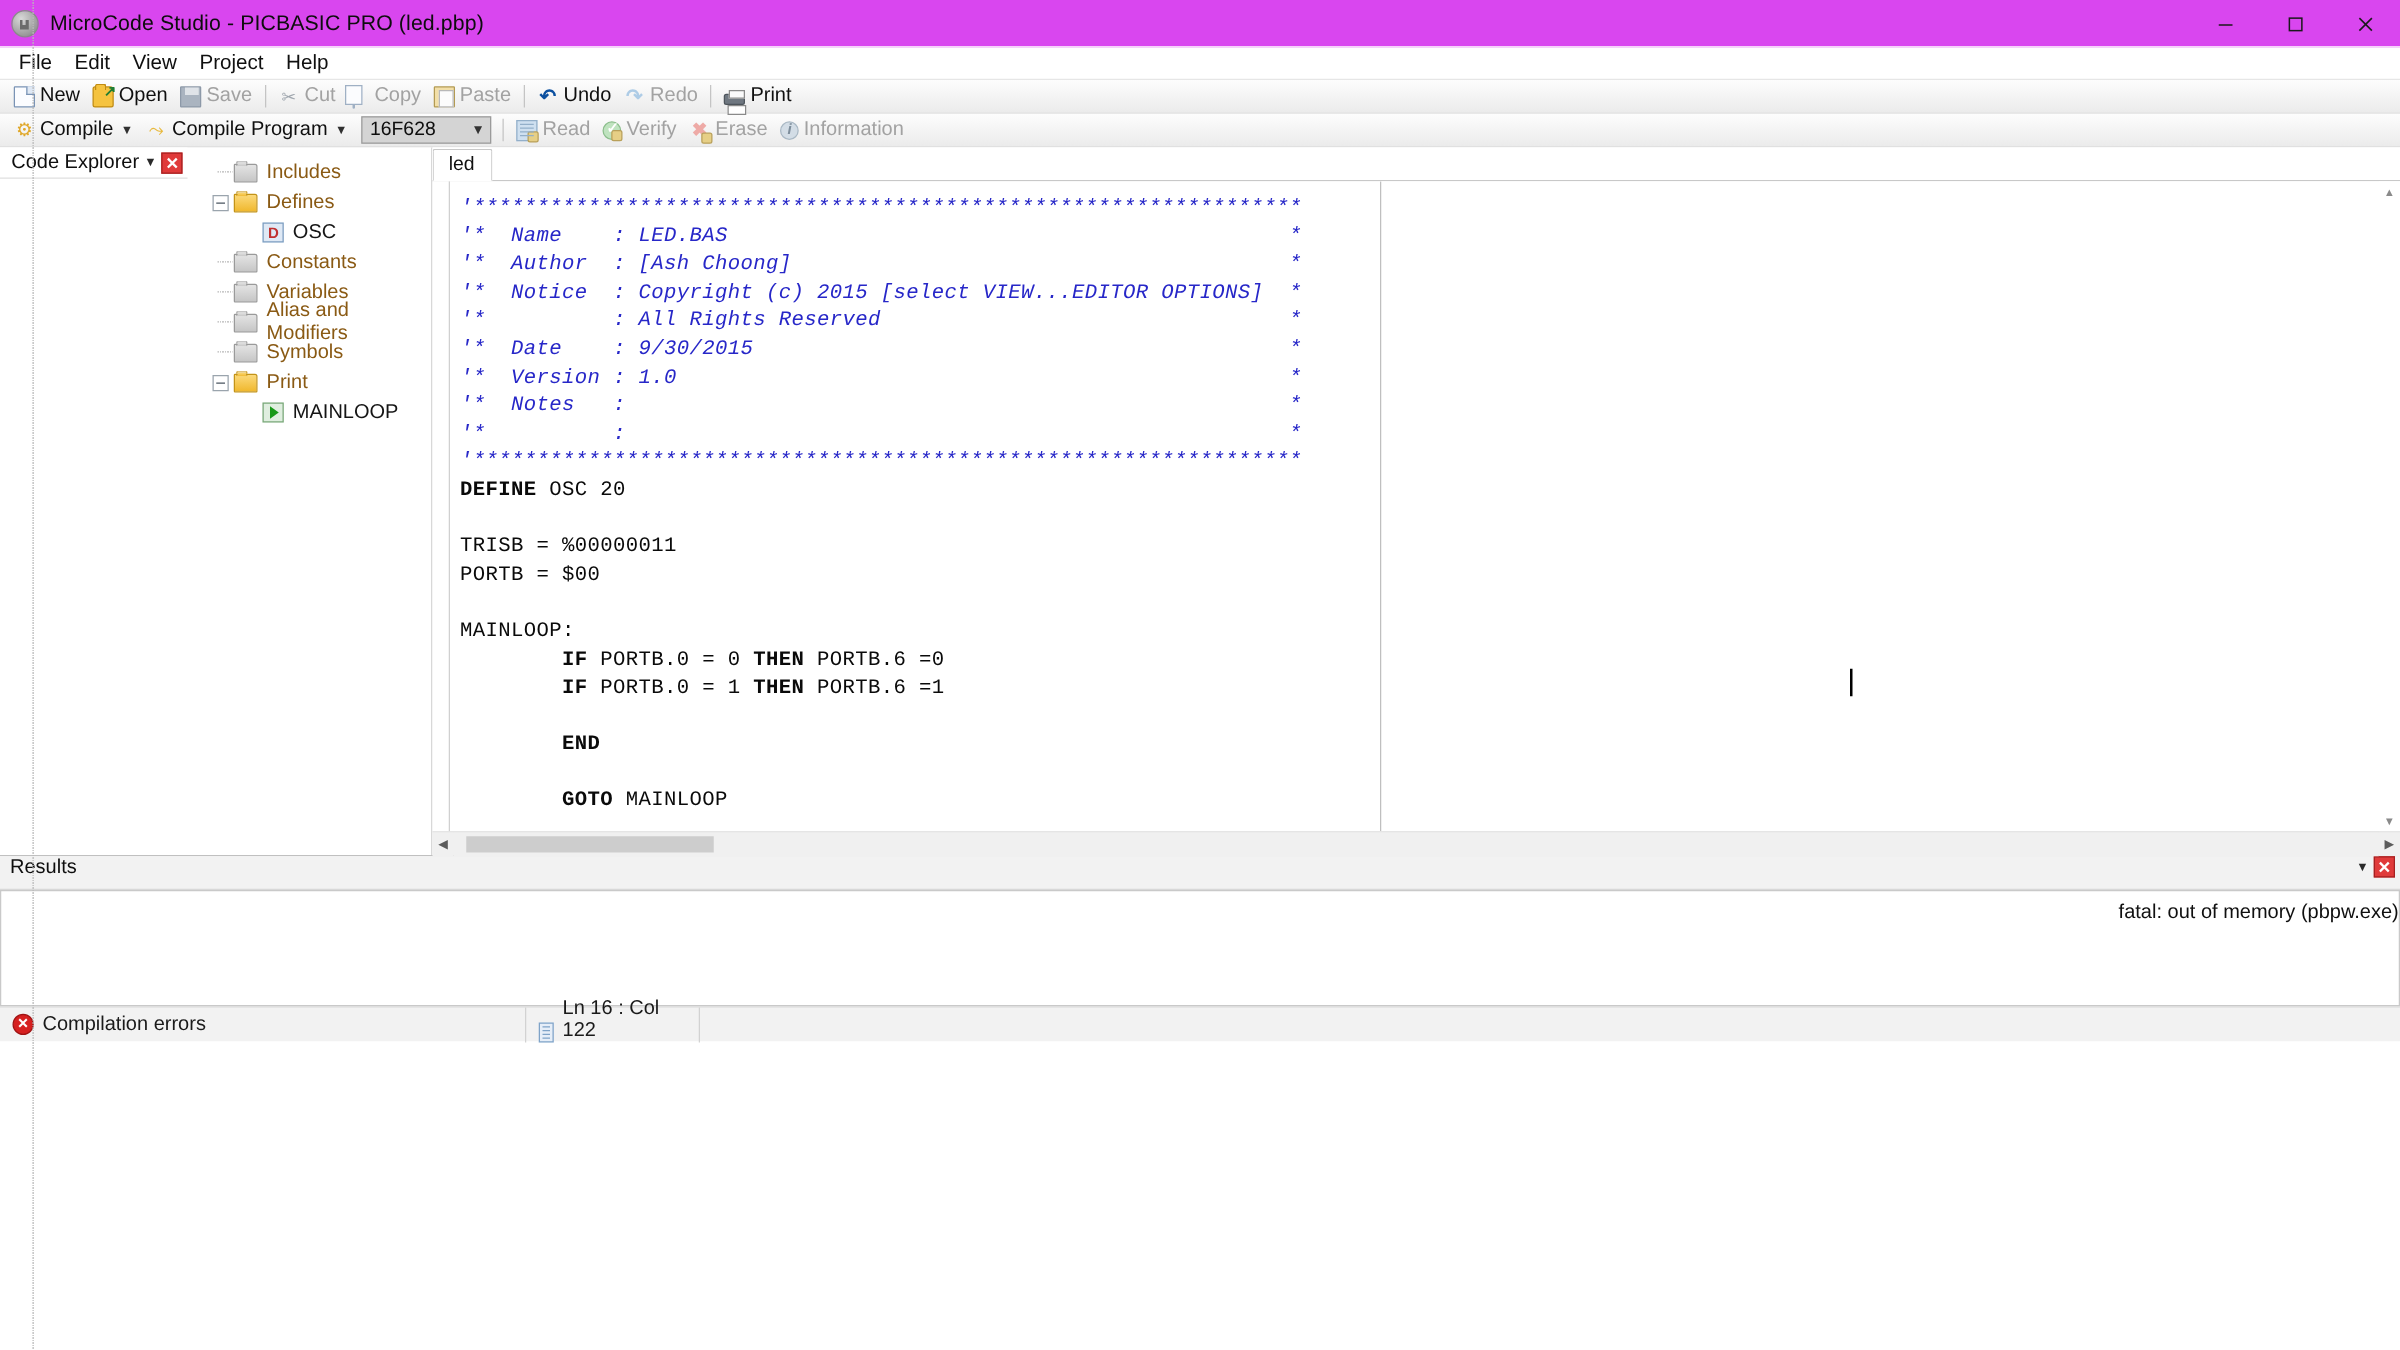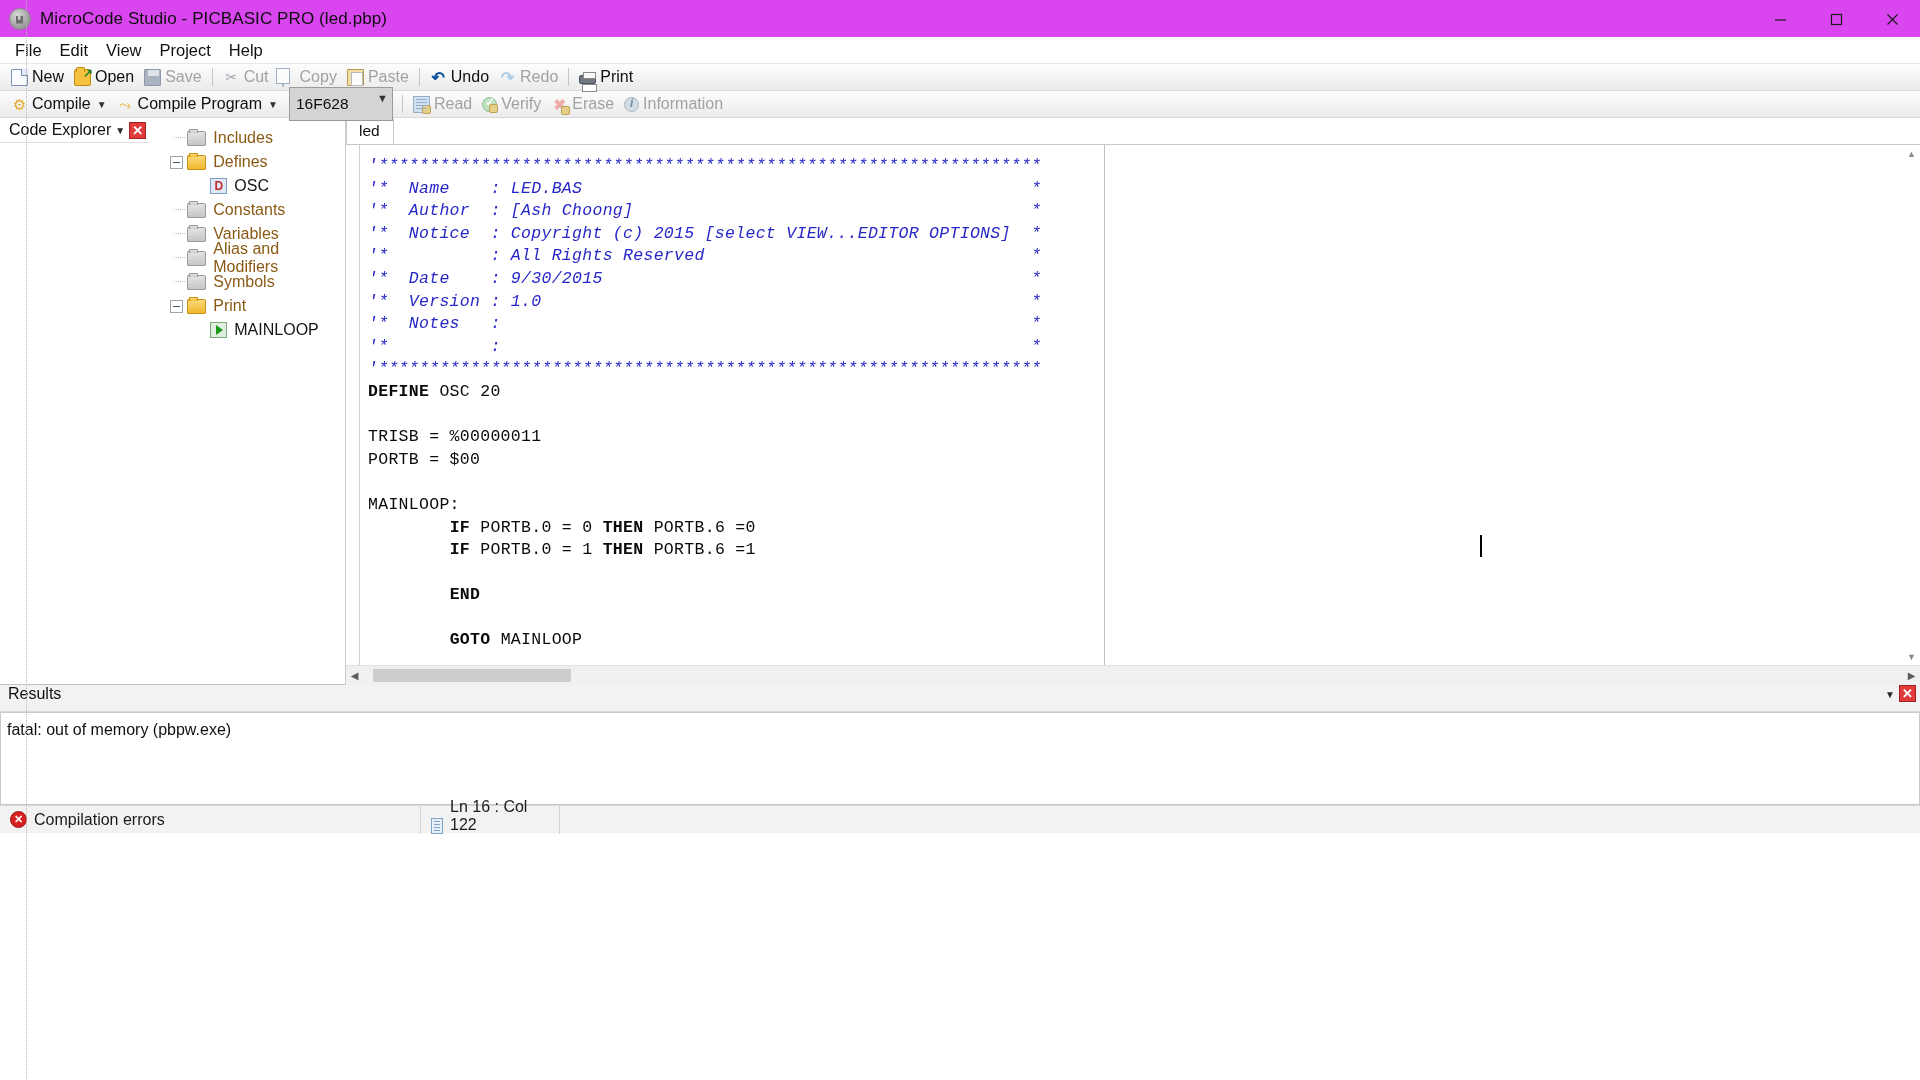--- a/index.html
+++ b/index.html
@@ -123,21 +123,21 @@
   .ic-read::after{content:"";position:absolute;left:2px;top:2px;right:2px;height:1px;background:#93afc9;box-shadow:0 3px 0 #93afc9,0 6px 0 #93afc9,0 9px 0 #93afc9;}
   .ic-verify { width:15px;height:15px;margin-top:1px;border-radius:50%;background:#bfe3bf;border:1px solid #8cbe8c;}
   .ic-verify::after{content:"✓";position:absolute;left:2px;top:-3px;color:#ffffff;font-size:12px;font-weight:bold;}
   .ic-erase { color:#eeaaa6; font-size:15px;line-height:17px;text-align:center;font-weight:bold;}
   .ic-info { width:15px;height:15px;margin-top:1px;border-radius:50%;background:#d3dde6;border:1px solid #a9b8c4;}
   .ic-info::after{content:"i";position:absolute;left:5px;top:-2px;color:#7d8d9b;font-size:12px;font-style:italic;font-weight:bold;}
   .ic-gear { position:absolute; right:-2px; bottom:-2px; width:9px;height:9px;background:#e6cf86;border:1px solid #b9a05a;border-radius:2px;}
 
   
   .device-combo {
-    width: 104px; height: 34px;
+    width: 104px; height: 22px;
     margin-left: 6px; margin-right: 4px;
     background: #d4d4d4;
     border: 1px solid #9b9b9b;
     display: flex; align-items: center;
     font-size: 15.5px;
     color: #0e0e0e;
     position: relative;
   }
   .device-combo .val { padding-left: 6px; }
   .device-combo .dd {
@@ -245,21 +245,21 @@
     margin-left:2px;
   }
   .tree-label { color:#8a5a14; }
   .tree-label.dark { color:#151515; }
 
   
   .editor-pane { flex: 1; display:flex; flex-direction:column; background:#ffffff; }
   .tabstrip {
     height: 27px;
     background: #ffffff;
-    display: flex; align-items: flex-start;
+    display: flex; align-items: center;
     border-bottom: 1px solid #c8c8c8;
     padding-left: 0px;
   }
   .tab {
     height: 26px;
     min-width: 48px;
     padding: 0 12px;
     display: flex; align-items: center;
     font-size: 15.5px;
     color: #101010;
@@ -341,20 +341,21 @@
   }
   .results-head .title { flex:1; color:#0e0e0e; }
   .results-body {
     height: 93px;
     background: #ffffff;
     border: 1px solid #c9c9c9;
     margin: 0;
     padding: 8px 0 0 6px;
     font-size: 16px;
     color: #101010;
+    text-align: right;
   }
 
   
   .statusbar {
     height: 28px;
     background: #f2f2f2;
     display: flex; align-items: center;
     border-top: 1px solid #d8d8d8;
     font-size: 16px;
   }

